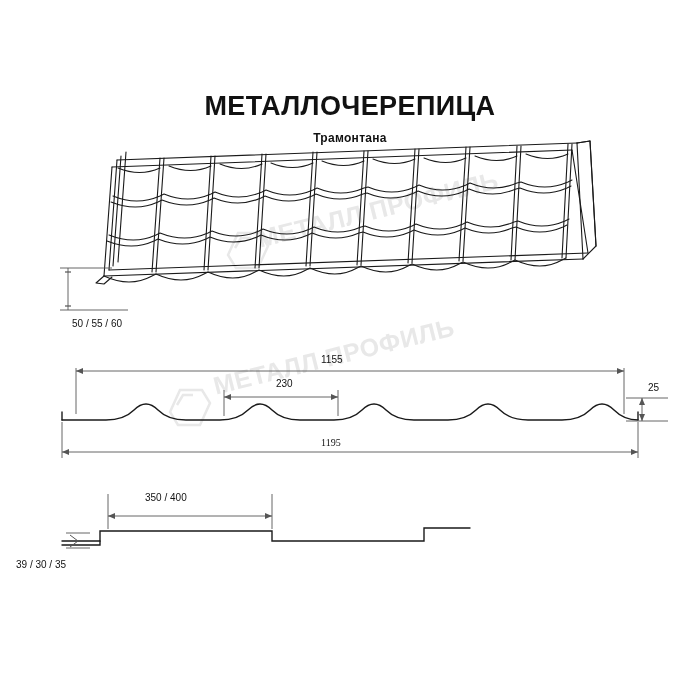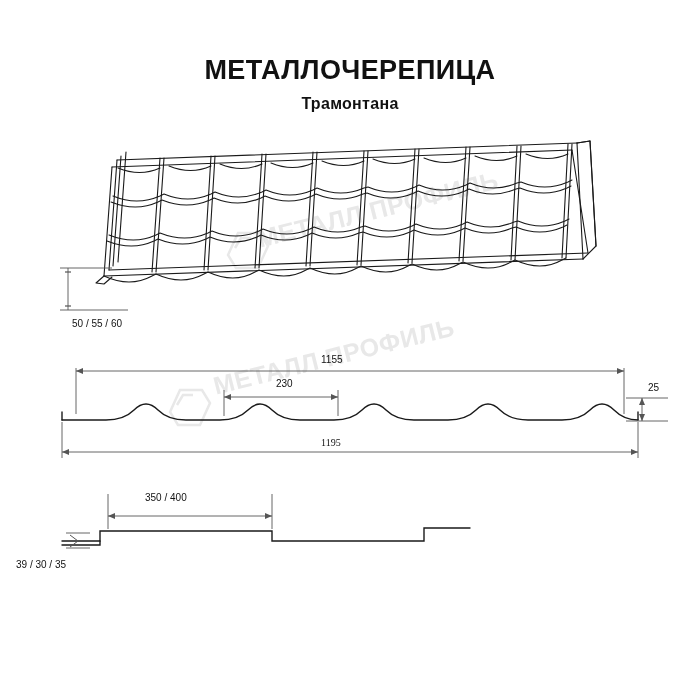--- a/index.html
+++ b/index.html
@@ -28,24 +28,25 @@
     width: 700px;
     text-align: center;
     pointer-events: none;
   }
   .title-main {
     font-size: 27px;
     font-weight: bold;
     letter-spacing: 0.4px;
     color: #111111;
     line-height: 1.1;
+    margin-top: 36px;
   }
   .title-sub {
     margin-top: 9px;
-    font-size: 16px;
+    font-size: 12px;
     font-weight: bold;
     letter-spacing: 0.3px;
     color: #111111;
   }
   .dim-label {
     position: absolute;
     font-size: 10px;
     color: #111111;
     white-space: nowrap;
   }

